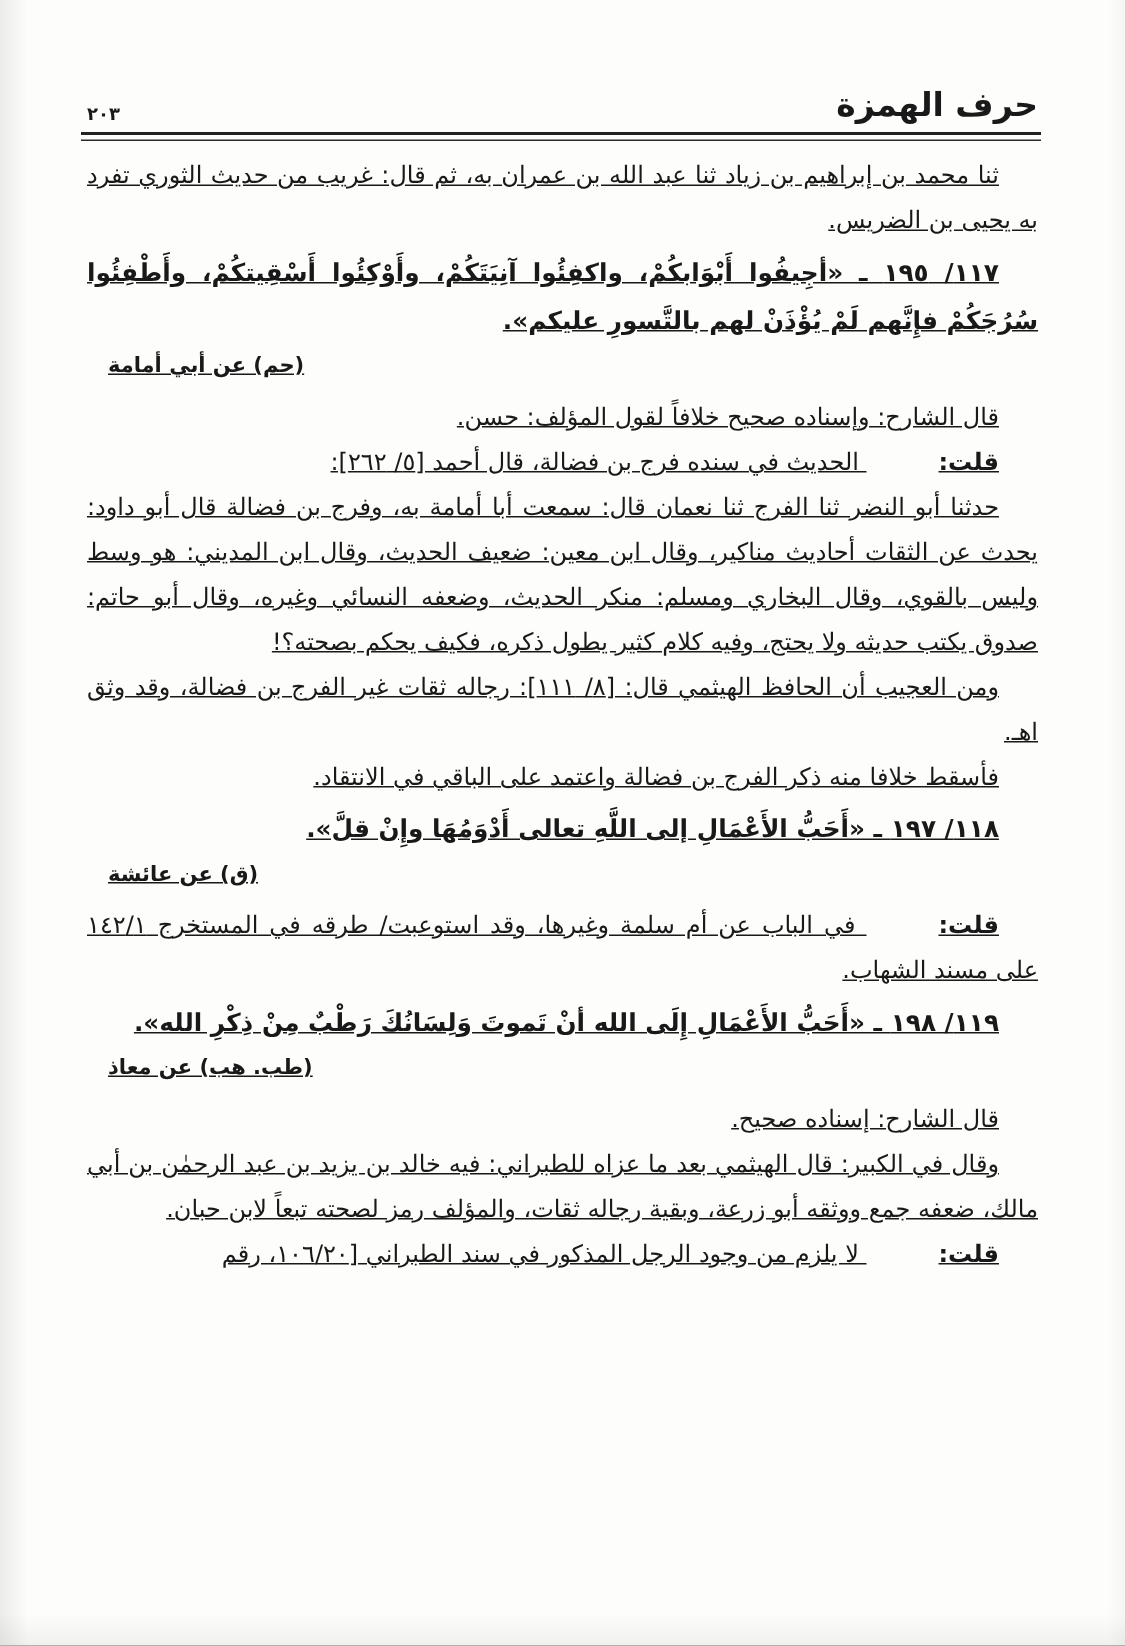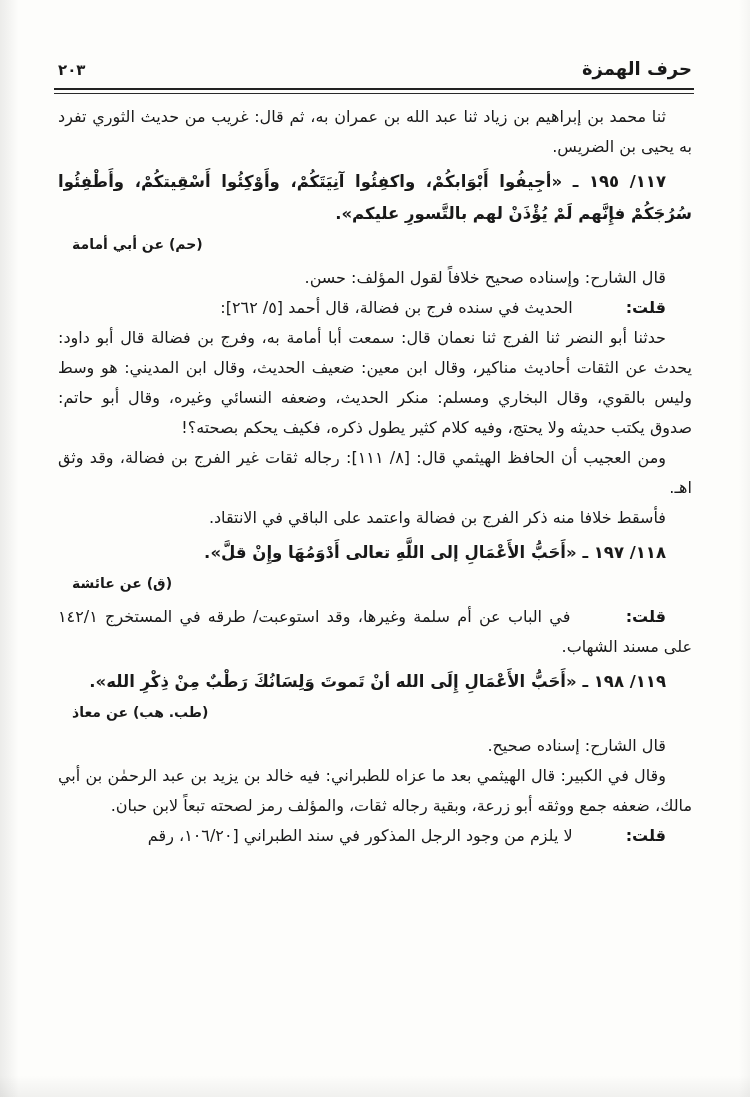--- a/index.html
+++ b/index.html
@@ -19,32 +19,32 @@
     background:
       linear-gradient(90deg, rgba(0,0,0,0.07), rgba(0,0,0,0) 2.5%),
       linear-gradient(270deg, rgba(0,0,0,0.03), rgba(0,0,0,0) 1.5%),
       linear-gradient(0deg, rgba(0,0,0,0.05), rgba(0,0,0,0) 2%);
   }
   .hdr{
     position:absolute;top:58px;right:58px;left:58px;
     display:flex;justify-content:space-between;align-items:flex-end;
     font-weight:700;
   }
-  .hdr .sect{font-size:18px;}
-  .hdr .pgno{font-size:15px;letter-spacing:1px;text-align:center;}
+  .hdr .sect{font-size:22px;}
+  .hdr .pgno{font-size:12px;letter-spacing:1px;text-align:center;}
   .rule{
     position:absolute;top:88px;right:56px;left:54px;height:3px;
     border-top:2.5px solid #222;
     border-bottom:1px solid #2a2a2a;
   }
   .bodytxt{
     position:absolute;top:102px;right:58px;left:58px;
     font-size:16px;line-height:30px;
   }
-  .bodytxt p{margin:0;}
+  .bodytxt p{margin:0;text-decoration:underline;}
   .para, .qult{
     text-align:justify;
     text-indent:26px;
   }
   .qult .lead{font-weight:700;margin-left:48px;}
   .hadith{
     font-weight:700;
     font-size:16.5px;line-height:32px;
     text-align:justify;
     text-indent:26px;

